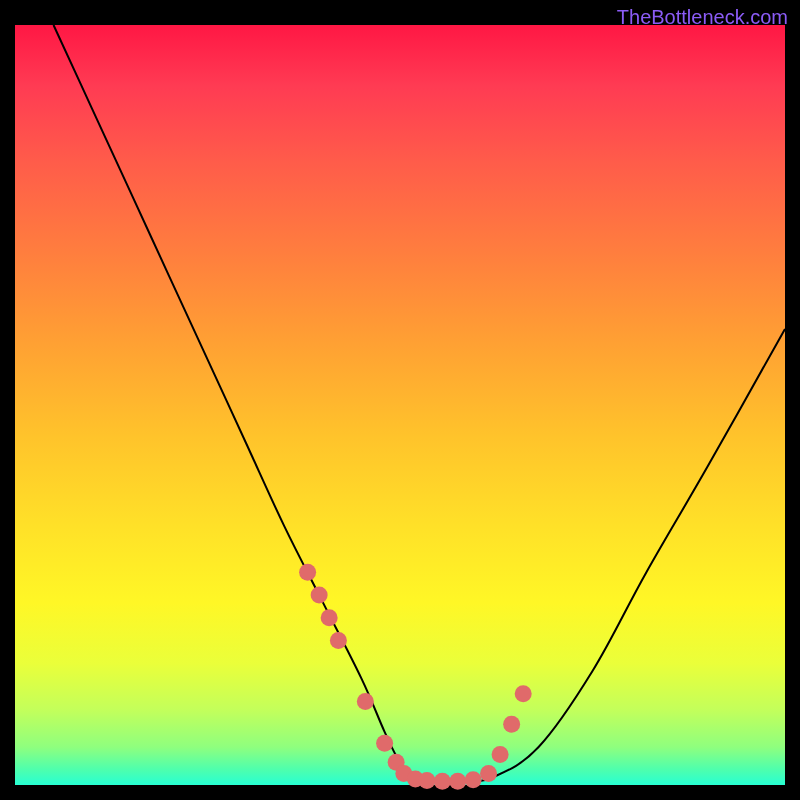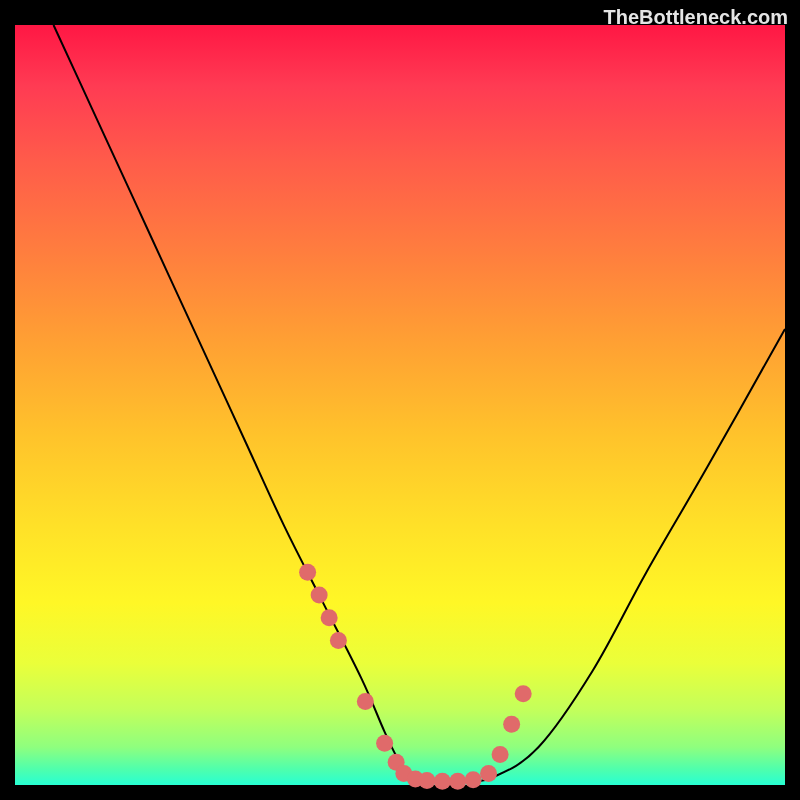--- a/index.html
+++ b/index.html
@@ -14,23 +14,23 @@
   .container {
     position: relative;
     width: 800px;
     height: 800px;
     background: #000;
   }
   .watermark {
     position: absolute;
     top: 6px;
     right: 12px;
-    color: #e5e5e5;
+    color: #8b5cf6;
     font-size: 20px;
-    font-weight: bold;
+    font-weight: normal;
     z-index: 10;
     text-align: right;
   }
   .plot-area {
     position: absolute;
     left: 15px;
     top: 25px;
     width: 770px;
     height: 760px;
     

